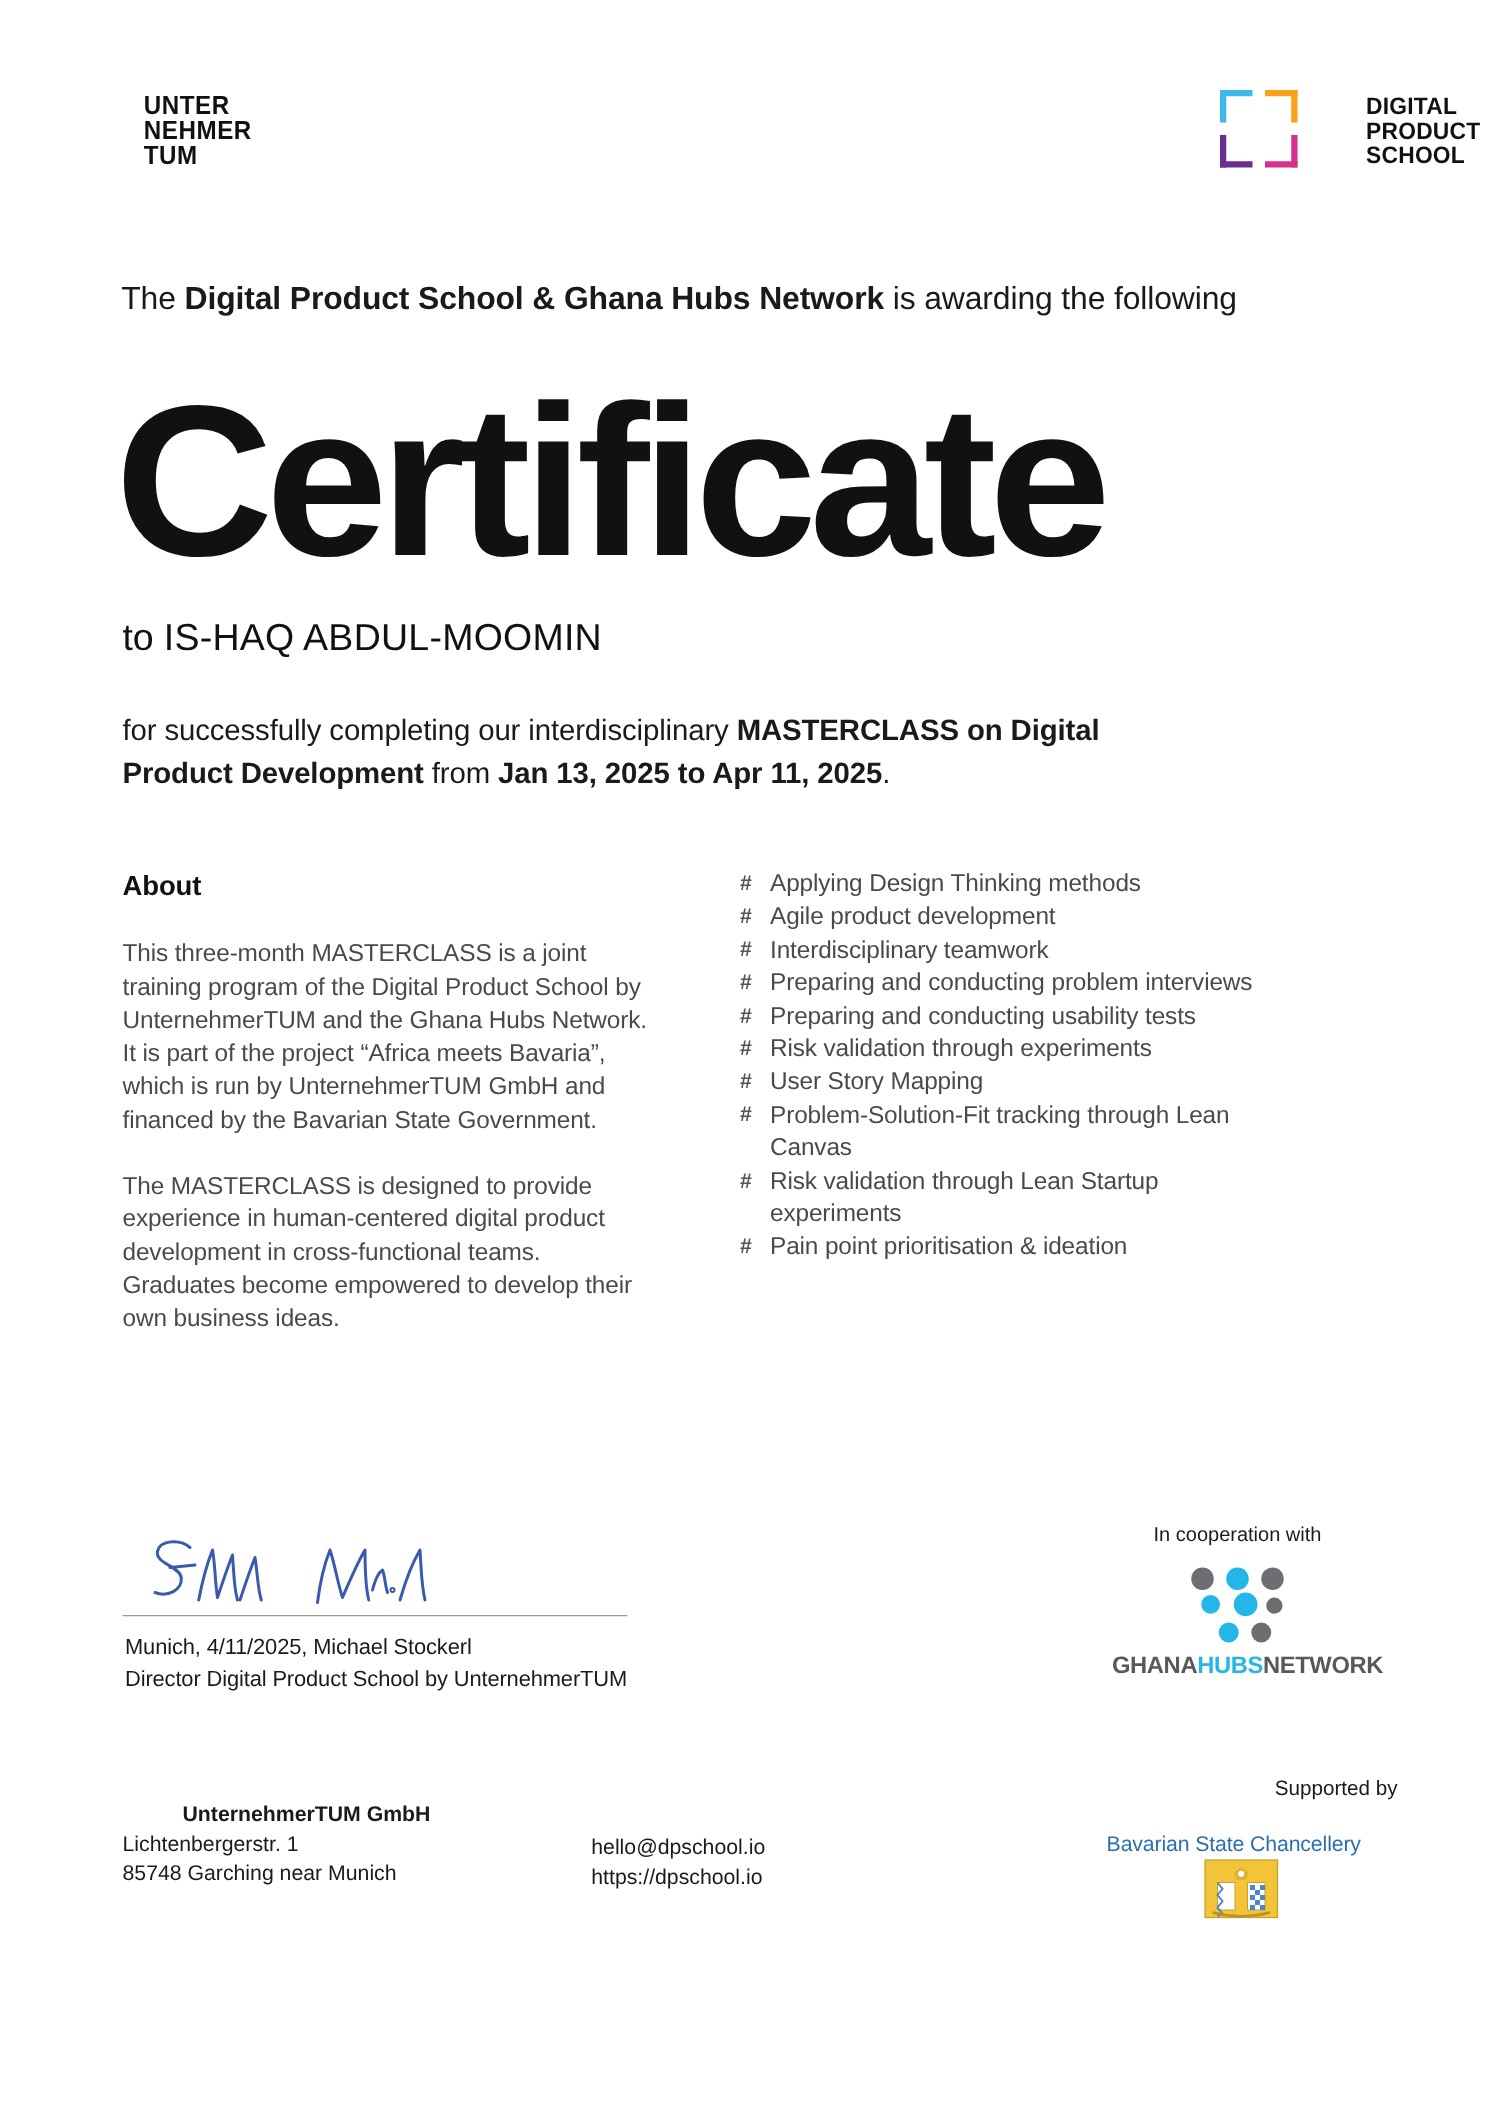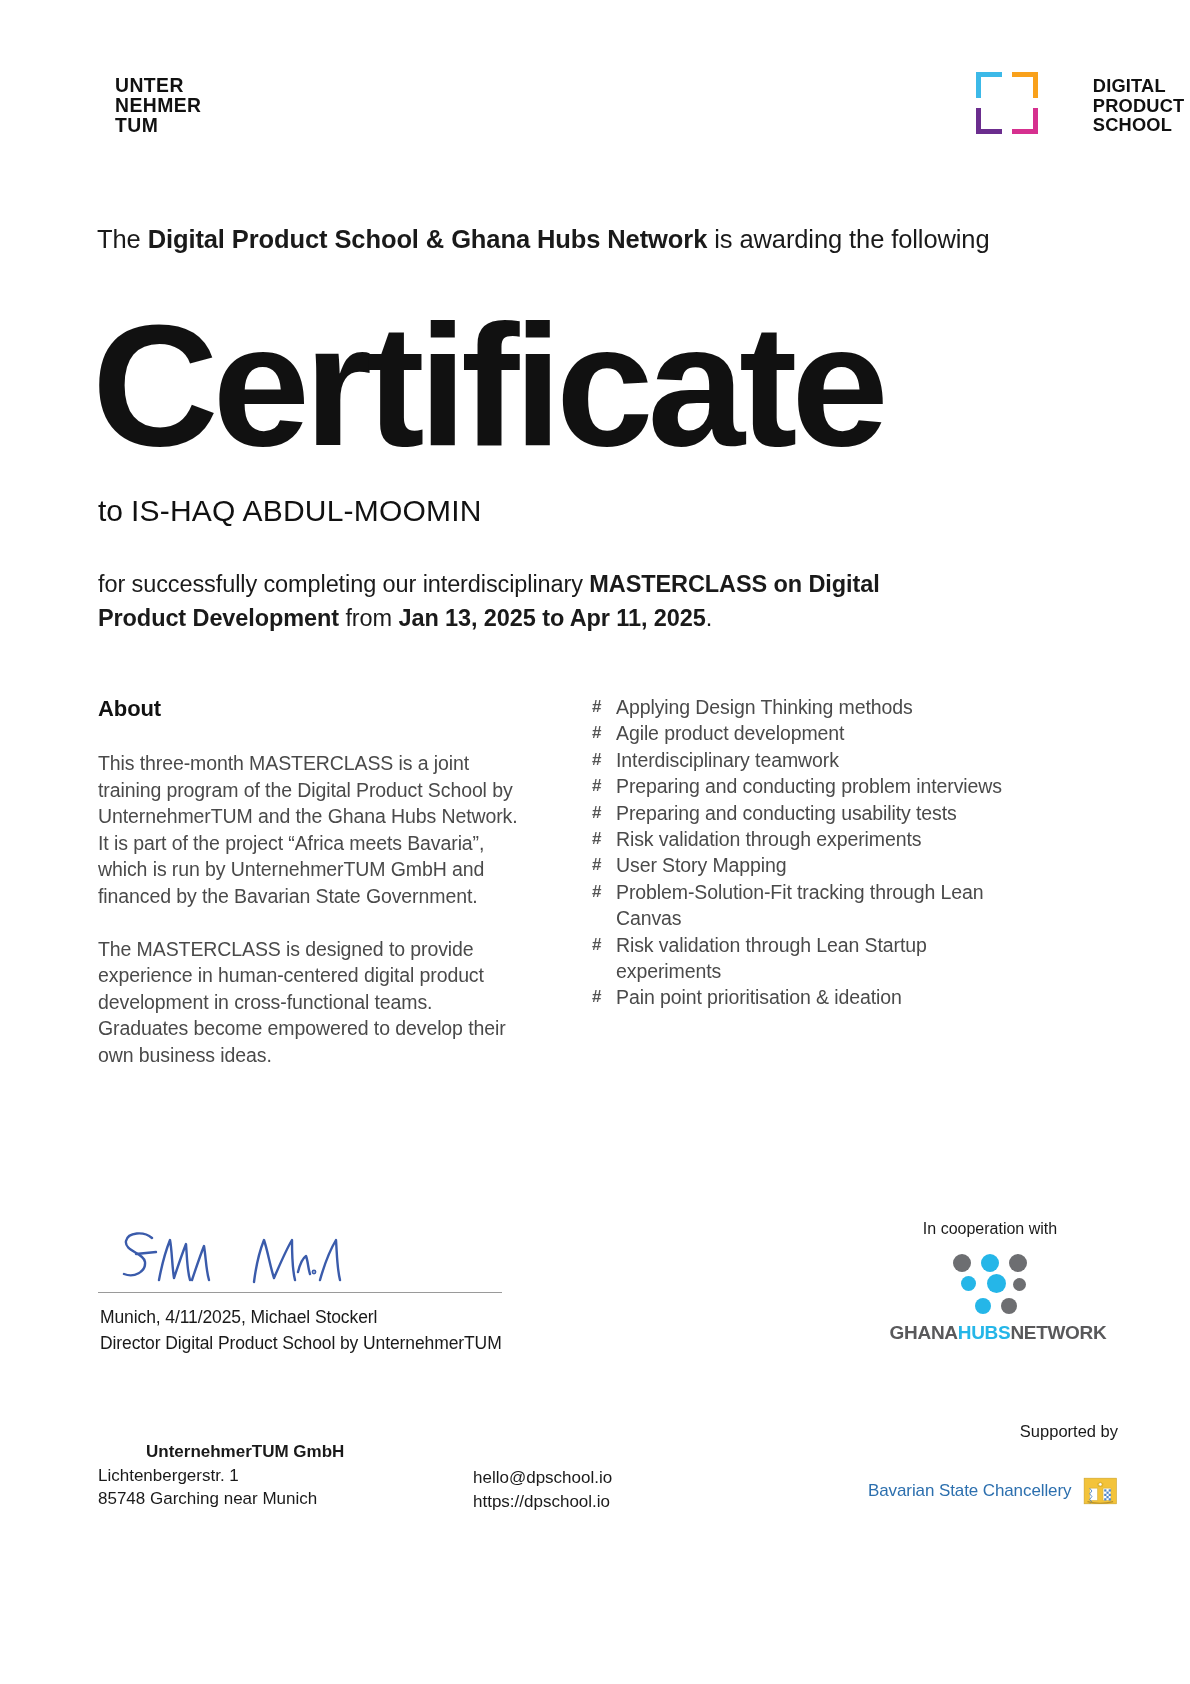--- a/index.html
+++ b/index.html
@@ -137,21 +137,21 @@
   }
   .footer-address .f-bold { font-weight:bold;margin-left:48px; }
 
   .footer-contact {
     position:absolute; left:473px; top:1466px;
     font-size:17px; line-height:23.5px; color:#1a1a1a;
   }
 
   .supported { position:absolute; right:72px; top:1420px; width:250px; text-align:right; }
   .supported-label { font-size:16.5px; color:#1a1a1a; line-height:22px; }
-  .supported-row { display:flex; align-items:center; justify-content:center; margin-top:24px; }
+  .supported-row { display:flex; align-items:center; justify-content:center; margin-top:24px;flex-direction:column; }
   .bsc-text { font-size:17px; color:#2c6fae; white-space:nowrap; margin-right:12px; letter-spacing:-0.1px; }
   .crest { width:62px; height:50px; }
 </style>
 </head>
 <body>
 
 <div class="header">
 
   <div class="utum-logo">
     <div>UNTER</div>

